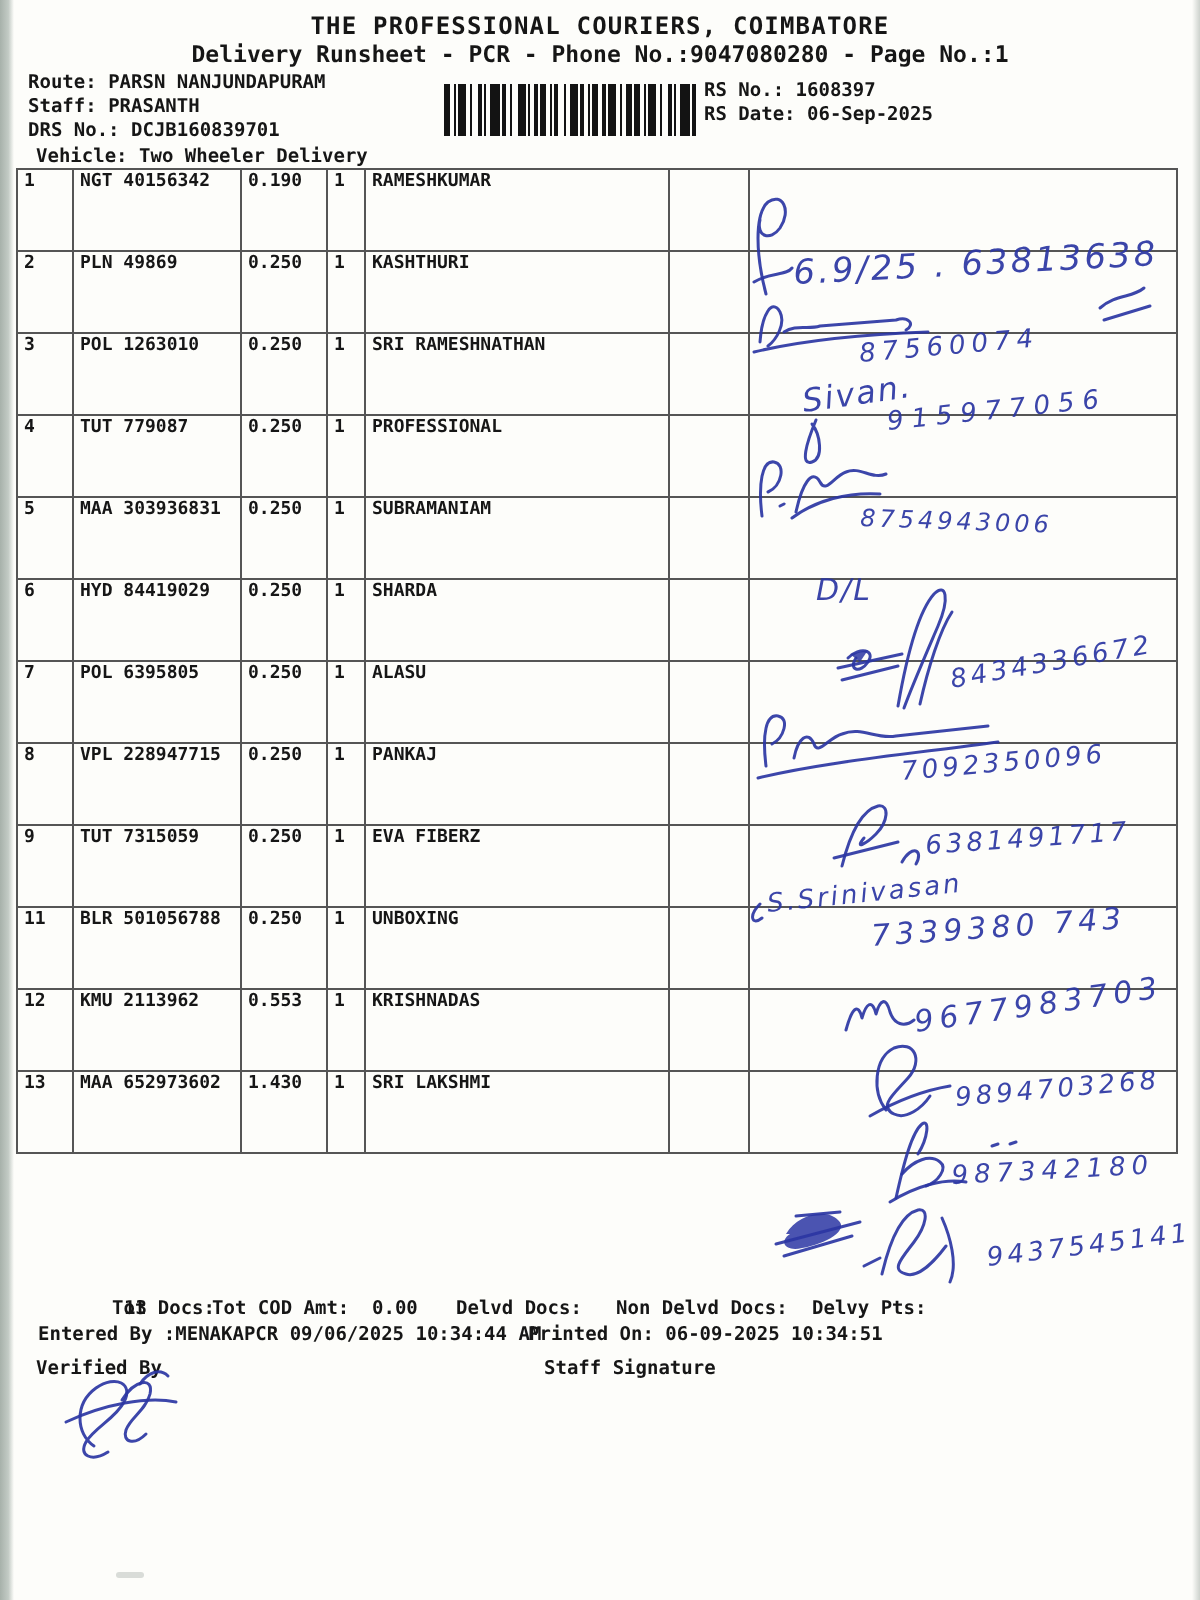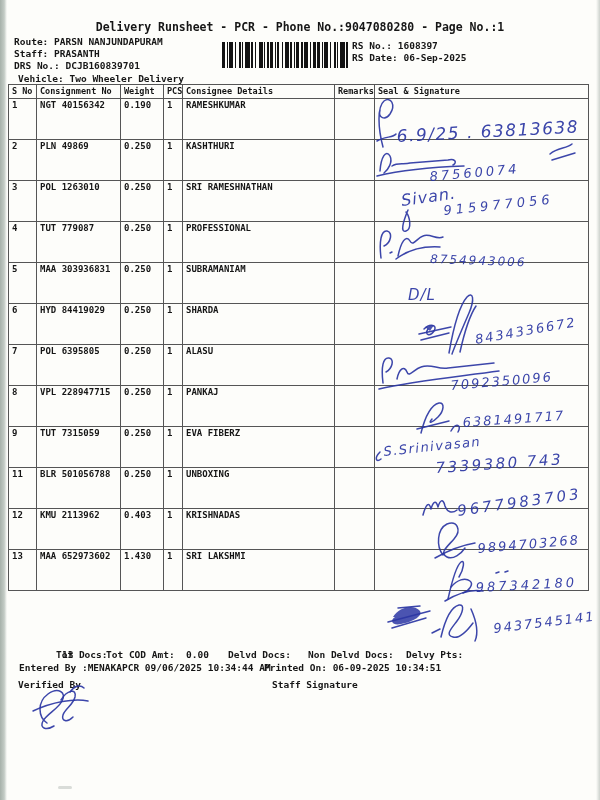--- a/index.html
+++ b/index.html
@@ -38,20 +38,21 @@
   .ink text{fill:#2b36a3;font-family:"DejaVu Sans","Liberation Sans",sans-serif;font-style:italic;opacity:.92;}
 </style>
 </head>
 <body>
 
 <div class="page">
   <div class="edge-left"></div>
   <div class="edge-right"></div>
   <div class="speck"></div>
 
+  <div class="title">THE PROFESSIONAL COURIERS, COIMBATORE</div>
   <div class="subtitle">Delivery Runsheet - PCR - Phone No.:9047080280 - Page No.:1</div>
 
   <div class="infoline" style="left:14px;top:36px;"><span>Route:</span> <span>PARSN NANJUNDAPURAM</span></div>
   <div class="infoline" style="left:14px;top:48px;"><span>Staff:</span> <span>PRASANTH</span></div>
   <div class="infoline" style="left:14px;top:60px;"><span>DRS No.:</span> <span>DCJB160839701</span></div>
   <div class="infoline" style="left:18px;top:73px;"><span>Vehicle:</span> <span>Two Wheeler Delivery</span></div>
 
   <svg class="barcode" viewBox="0 0 128 26">
     <line x1="0" y1="13" x2="128" y2="13" stroke="#131313" stroke-width="26" stroke-dasharray="3 2 1 1 4 2 1 3 2 1 1 2 5 1 2 2 1 3 4 1 1 2 2 1 3 2 1 1 2 3 1 2 4 1 2 2 1 1 3 2 2 1 4 2 1 2 3 1"></line>
   </svg>
@@ -63,29 +64,20 @@
     <colgroup>
         <col class="col-sno">
         <col class="col-con">
         <col class="col-wt">
         <col class="col-pcs">
         <col class="col-cons">
         <col class="col-rem">
         <col class="col-seal">
       </colgroup>
     <tbody>
-        <tr>
-      <th>S No</th>
-      <th>Consignment No</th>
-      <th class="wt">Weight</th>
-      <th class="pcs">PCS</th>
-      <th>Consignee Details</th>
-      <th>Remarks</th>
-      <th class="seal">Seal &amp; Signature</th>
-    </tr>
     <tr class="datarow">
       <td class="sno">1</td>
       <td>NGT 40156342</td>
       <td class="wt">0.190</td>
       <td class="pcs">1</td>
       <td class="cons">RAMESHKUMAR</td>
       <td></td>
       <td></td>
     </tr>
     <tr class="datarow">
@@ -165,21 +157,21 @@
       <td>BLR 501056788</td>
       <td class="wt">0.250</td>
       <td class="pcs">1</td>
       <td class="cons">UNBOXING</td>
       <td></td>
       <td></td>
     </tr>
     <tr class="datarow">
       <td class="sno">12</td>
       <td>KMU 2113962</td>
-      <td class="wt">0.403</td>
+      <td class="wt">0.553</td>
       <td class="pcs">1</td>
       <td class="cons">KRISHNADAS</td>
       <td></td>
       <td></td>
     </tr>
     <tr class="datarow">
       <td class="sno">13</td>
       <td>MAA 652973602</td>
       <td class="wt">1.430</td>
       <td class="pcs">1</td>

